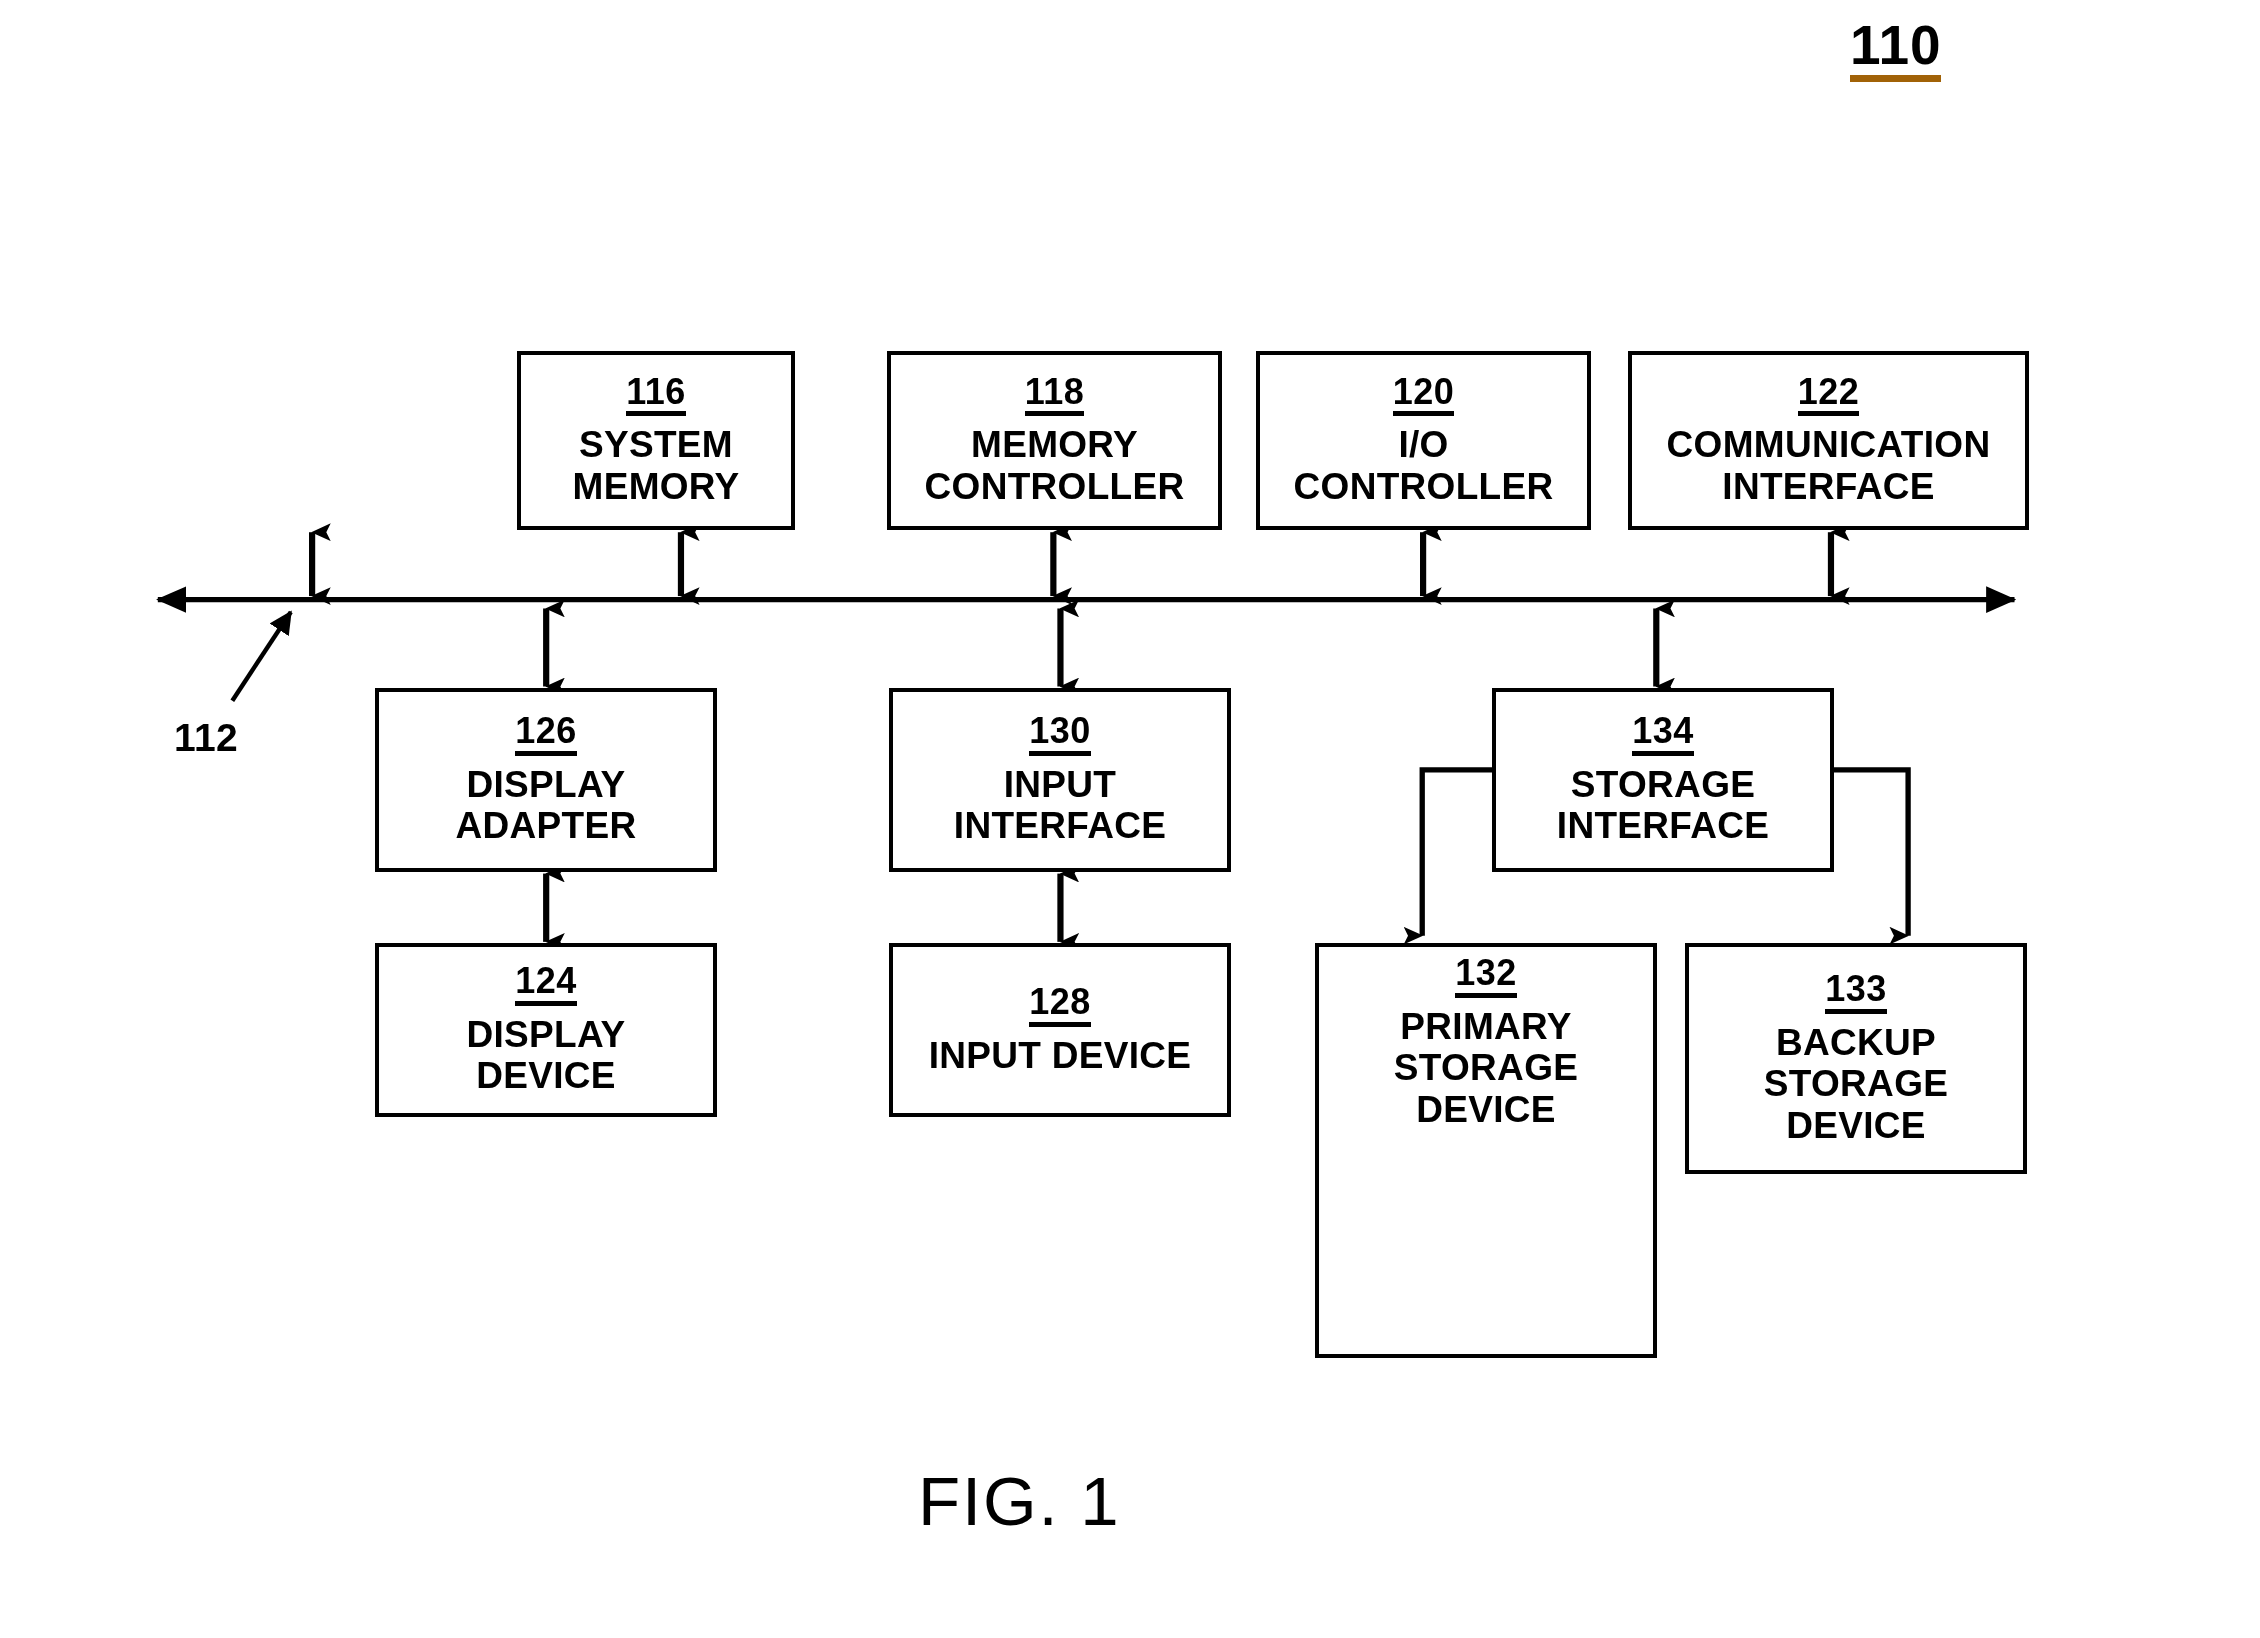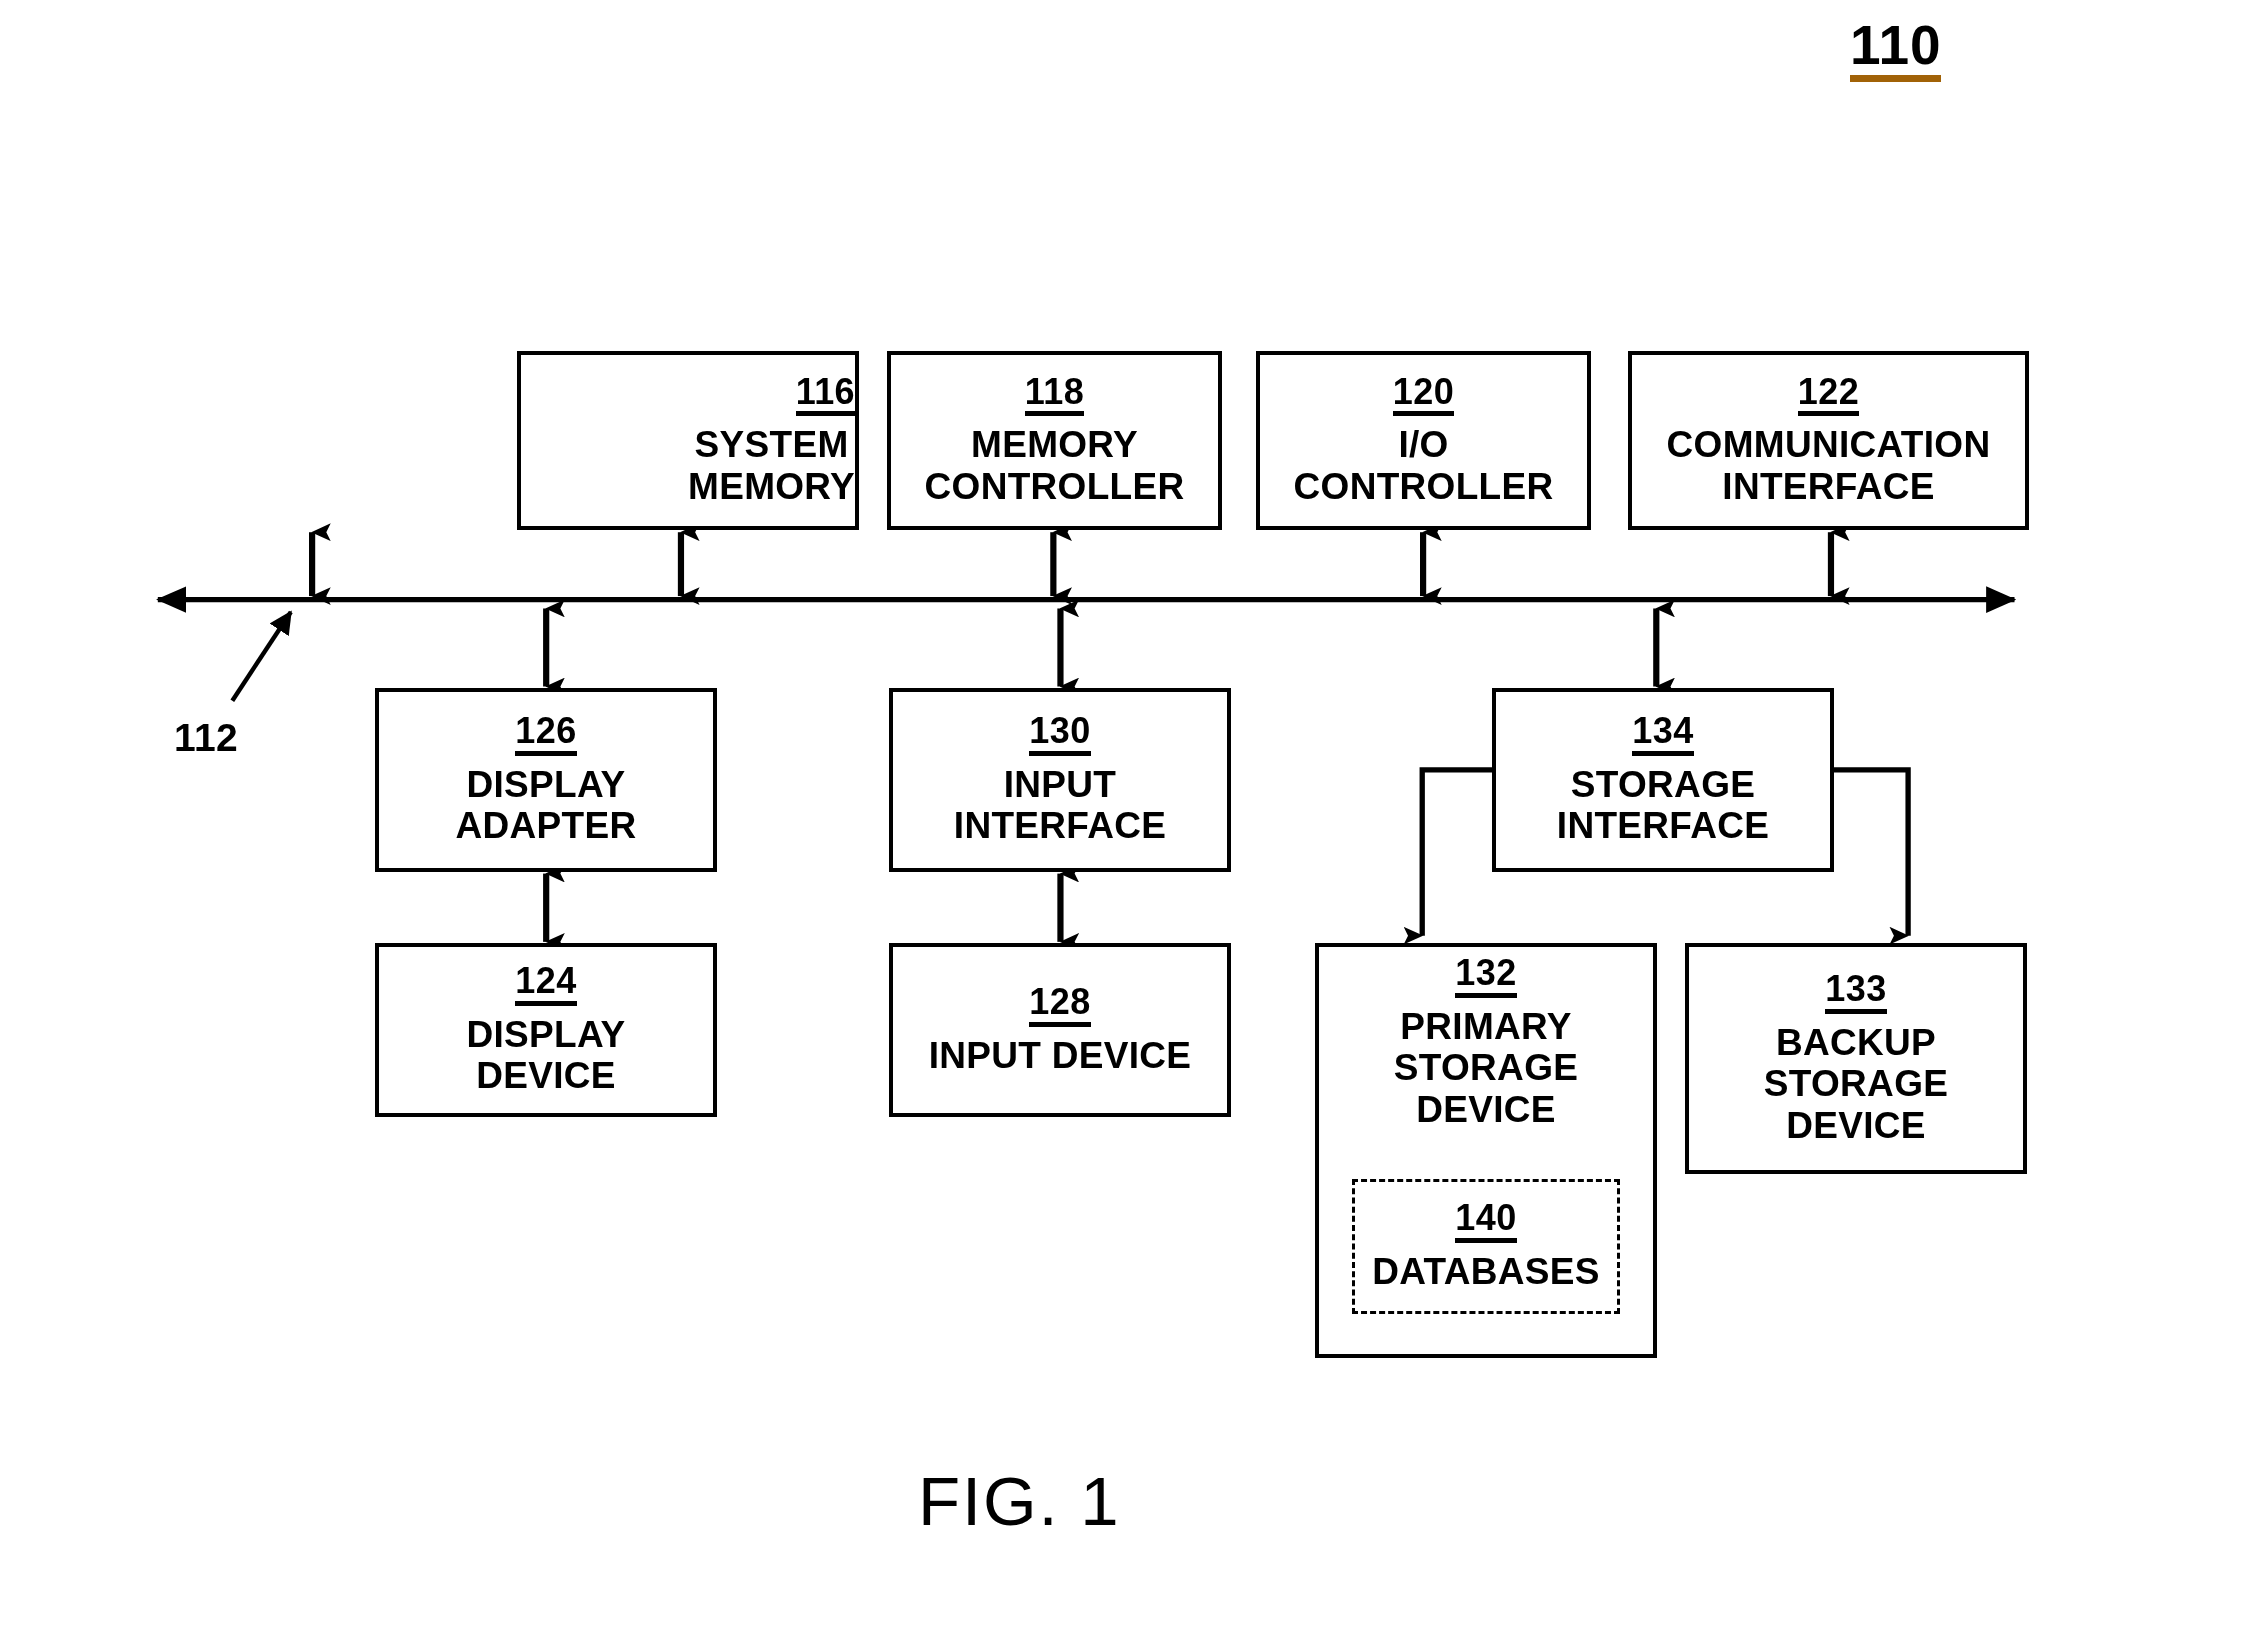--- a/index.html
+++ b/index.html
@@ -148,21 +148,21 @@
     <g fill="none" stroke="#000" stroke-width="6">
       <path d="M2152,1055 L2152,868 L2000,868" marker-start="url(#ah-down)" marker-end="url(#ah-plain)"></path>
     </g>
   </svg>
 
   <div class="fig-number" style="left:1850px; top:17.7px;">110</div>
 
   <div class="bus-ref" style="left:174px; top:718px;">112</div>
 
 
-  <div class="node" style="left:517px; top:351px; width:342px; height:179px;align-items:flex-end;">
+  <div class="node" style="left:517px; top:351px; width:278px; height:179px;">
     <span class="ref">116</span>
     <span class="label">SYSTEM
 MEMORY</span>
   </div>
 
   <div class="node" style="left:887px; top:351px; width:335px; height:179px;">
     <span class="ref">118</span>
     <span class="label">MEMORY
 CONTROLLER</span>
   </div>
@@ -208,24 +208,20 @@
     <span class="label">INPUT DEVICE</span>
   </div>
 
   <div class="node" style="left:1315px; top:943px; width:342px; height:415px; justify-content:flex-start; padding-top:8px;">
     <span class="ref">132</span>
     <span class="label">PRIMARY
 STORAGE
 DEVICE</span>
   </div>
 
-  <div class="node dashed" style="left:1352px; top:1179px; width:268px; height:135px;">
-    <span class="ref">140</span>
-    <span class="label">DATABASES</span>
-  </div>
 
   <div class="node" style="left:1685px; top:943px; width:342px; height:231px;">
     <span class="ref">133</span>
     <span class="label">BACKUP
 STORAGE
 DEVICE</span>
   </div>
 
   <div class="fig-caption" style="left:918px; top:1467px;">FIG. 1</div>
 

